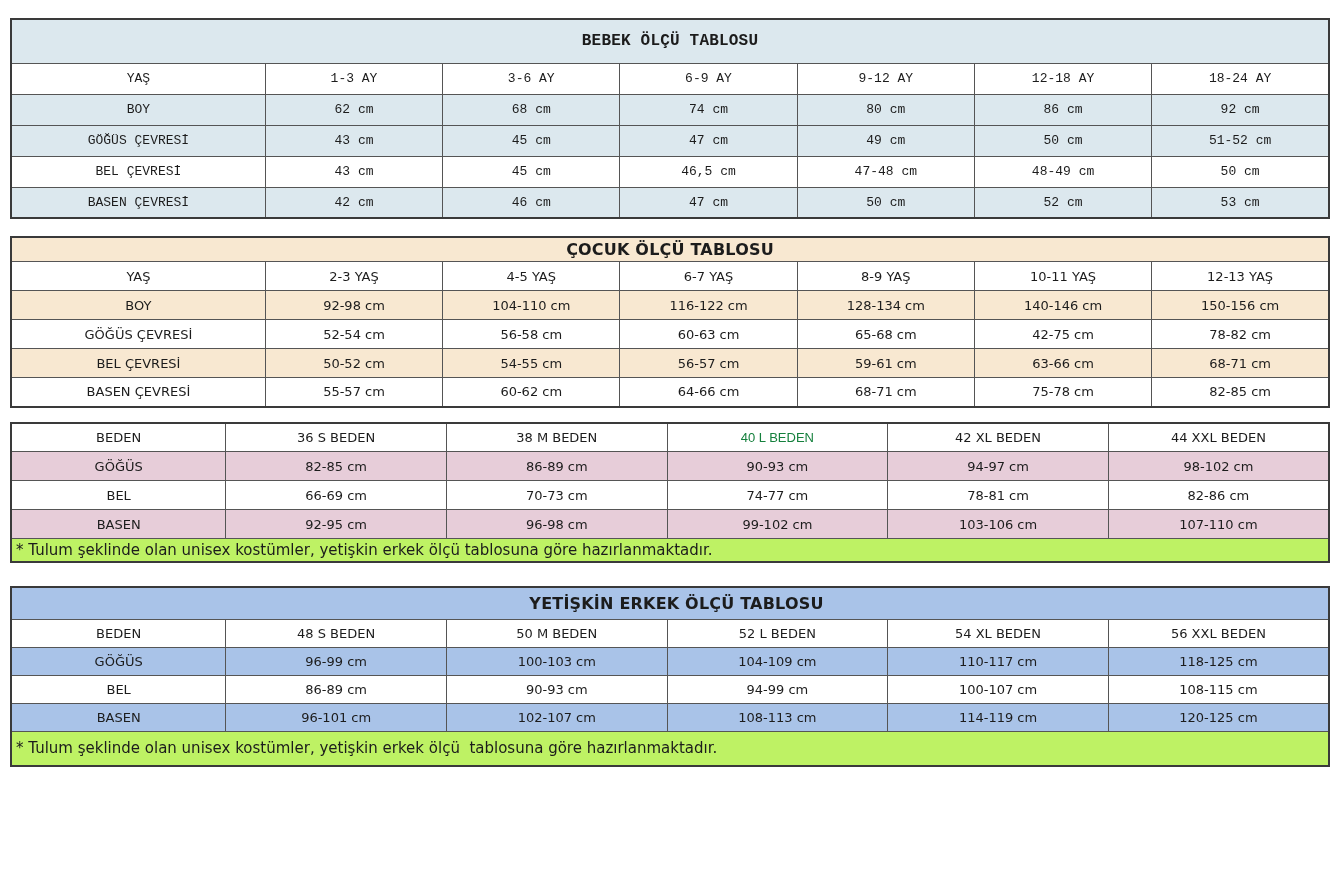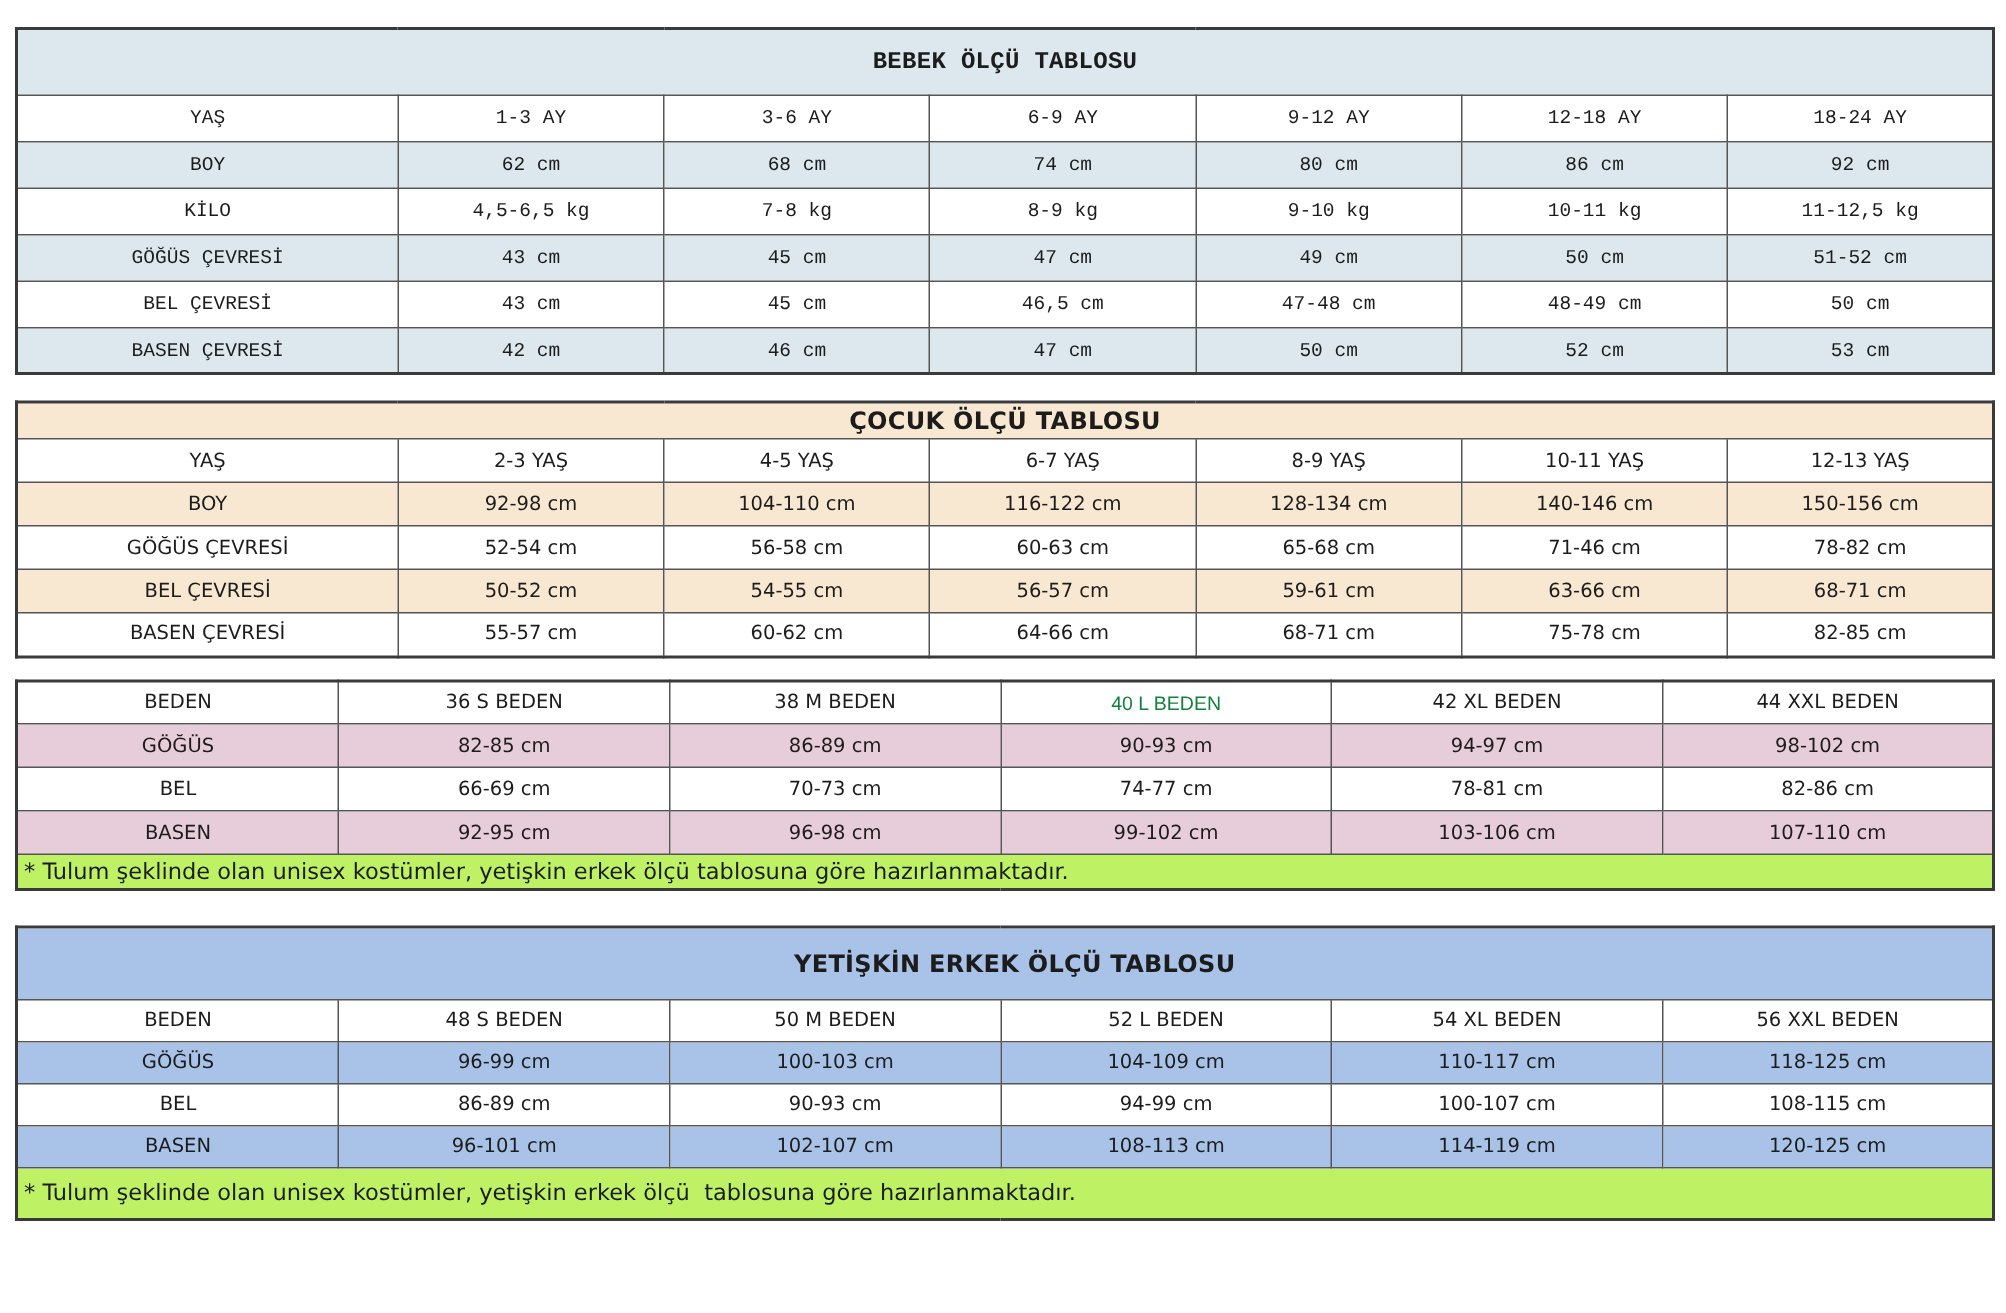--- a/index.html
+++ b/index.html
@@ -56,21 +56,21 @@
   .tbl-0 col.label-col, .tbl-1 col.label-col { width: 19.3%; }
   .tbl-2 col.label-col, .tbl-3 col.label-col { width: 16.3%; }
 
   .tbl-0 tr.title-row td { height: 44px; }
   .tbl-0 tr.data td      { height: 31px; }
   .tbl-1 tr.title-row td { height: 24px; }
   .tbl-1 tr.data td      { height: 29px; }
   .tbl-2 tr.title-row td { height: 29px; }
   .tbl-2 tr.data td      { height: 29px; }
   .tbl-2 tr.footnote-row td { height: 22px; }
-  .tbl-3 tr.title-row td { height: 48px; padding-left: 17px; }
+  .tbl-3 tr.title-row td { height: 32px; padding-left: 17px; }
   .tbl-3 tr.data td      { height: 28px; }
   .tbl-3 tr.footnote-row td { height: 35px; vertical-align: middle; }
 </style>
 </head>
 <body>
 
 <div class="page">
   <section class="tbl-wrap-0">
       <table class="size-table tbl-0" style="--accent: #dce8ee;">
         <colgroup>
@@ -97,29 +97,20 @@
           </tr>
           <tr class="data shaded">
             <td>BOY</td>
             <td>62 cm</td>
             <td>68 cm</td>
             <td>74 cm</td>
             <td>80 cm</td>
             <td>86 cm</td>
             <td>92 cm</td>
           </tr>
-          <tr class="data">
-            <td>KİLO</td>
-            <td>4,5-6,5 kg</td>
-            <td>7-8 kg</td>
-            <td>8-9 kg</td>
-            <td>9-10 kg</td>
-            <td>10-11 kg</td>
-            <td>11-12,5 kg</td>
-          </tr>
           <tr class="data shaded">
             <td>GÖĞÜS ÇEVRESİ</td>
             <td>43 cm</td>
             <td>45 cm</td>
             <td>47 cm</td>
             <td>49 cm</td>
             <td>50 cm</td>
             <td>51-52 cm</td>
           </tr>
           <tr class="data">
@@ -175,21 +166,21 @@
             <td>128-134 cm</td>
             <td>140-146 cm</td>
             <td>150-156 cm</td>
           </tr>
           <tr class="data">
             <td>GÖĞÜS ÇEVRESİ</td>
             <td>52-54 cm</td>
             <td>56-58 cm</td>
             <td>60-63 cm</td>
             <td>65-68 cm</td>
-            <td>71-46 cm</td>
+            <td>42-75 cm</td>
             <td>78-82 cm</td>
           </tr>
           <tr class="data shaded">
             <td>BEL ÇEVRESİ</td>
             <td>50-52 cm</td>
             <td>54-55 cm</td>
             <td>56-57 cm</td>
             <td>59-61 cm</td>
             <td>63-66 cm</td>
             <td>68-71 cm</td>

